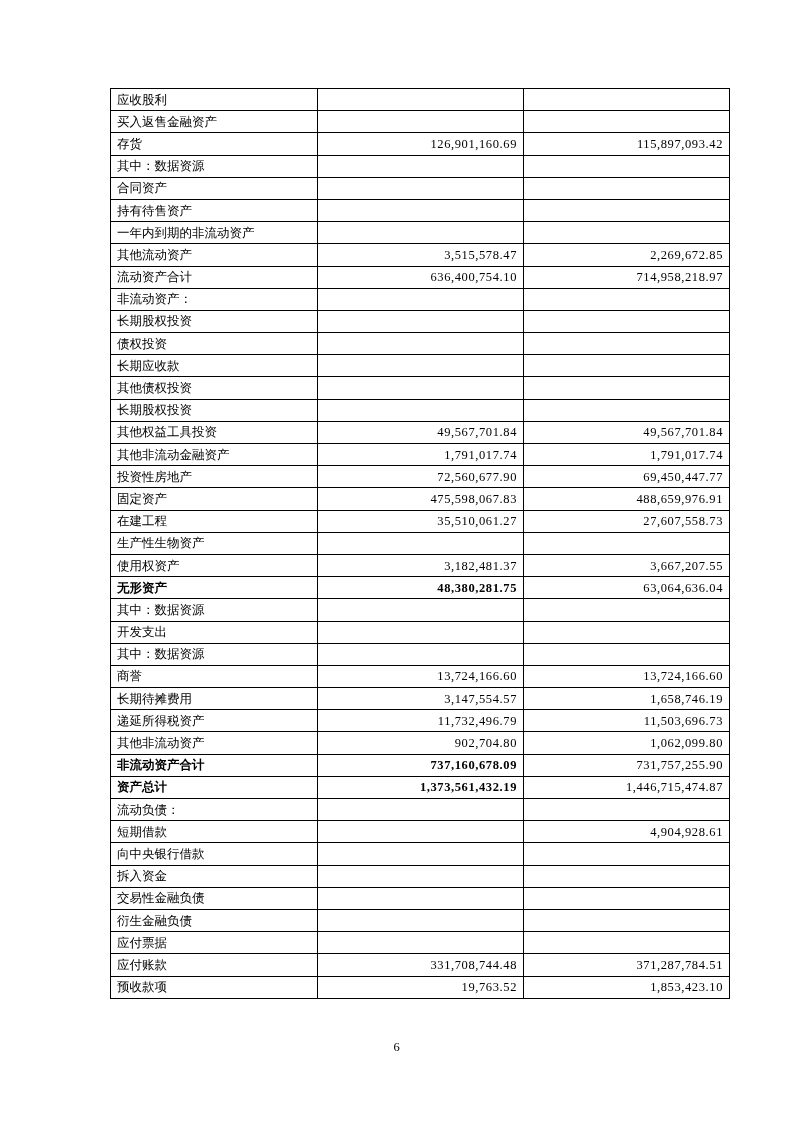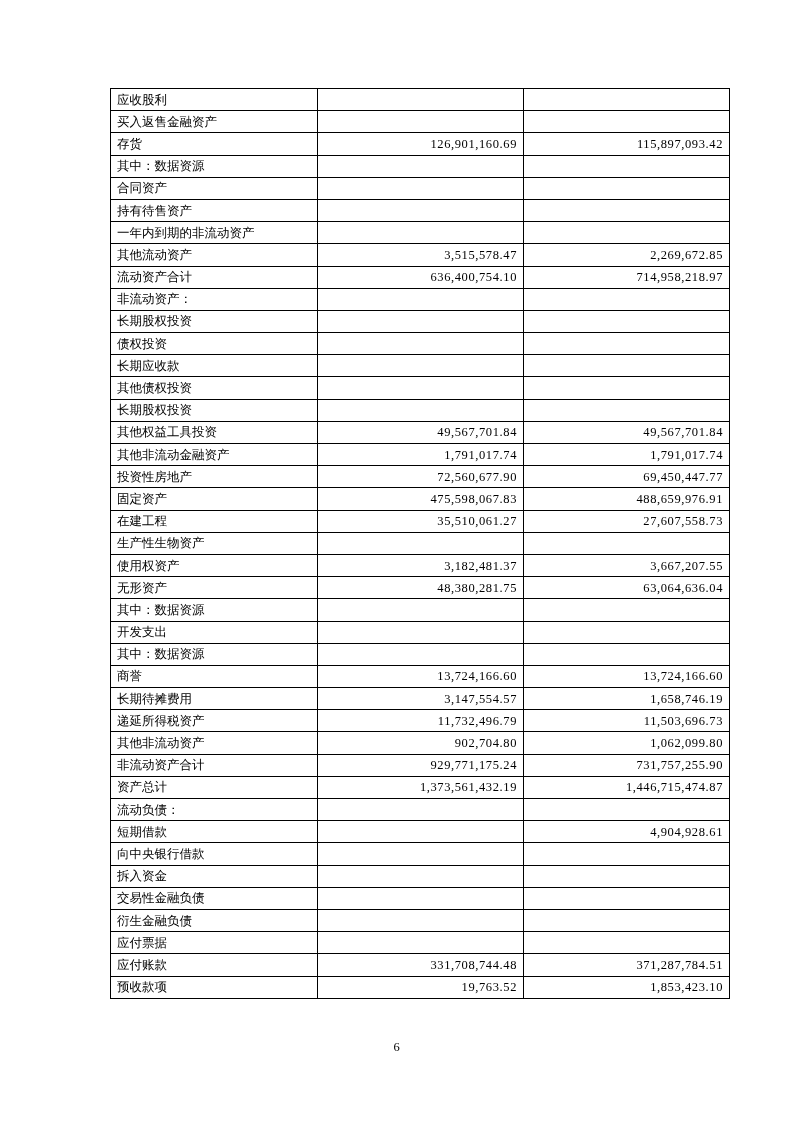--- a/index.html
+++ b/index.html
@@ -44,21 +44,21 @@
   td.c-val {
     width: 193px;
     text-align: right;
     font-family: "Liberation Serif", serif;
     letter-spacing: 0.6px;
   }
   .ind0 { padding-left: 8px; }
   .ind1 { padding-left: 20px; }
   .ind2 { padding-left: 44px; }
   .bold {
-    font-weight: normal;
+    font-weight: bold;
     font-family: "Liberation Sans", sans-serif;
     font-size: 12px;
     letter-spacing: 0px;
   }
   .page-number {
     position: absolute;
     left: 0;
     right: 0;
     top: 1040px;
     text-align: center;
@@ -217,21 +217,21 @@
           <td class="c-val">11,732,496.79</td>
           <td class="c-val">11,503,696.73</td>
         </tr>
         <tr>
           <td class="c-label ind1">其他非流动资产</td>
           <td class="c-val">902,704.80</td>
           <td class="c-val">1,062,099.80</td>
         </tr>
         <tr>
           <td class="c-label ind0 bold">非流动资产合计</td>
-          <td class="c-val bold">929,771,175.24</td>
+          <td class="c-val bold">737,160,678.09</td>
           <td class="c-val">731,757,255.90</td>
         </tr>
         <tr>
           <td class="c-label ind0 bold">资产总计</td>
           <td class="c-val bold">1,373,561,432.19</td>
           <td class="c-val">1,446,715,474.87</td>
         </tr>
         <tr>
           <td class="c-label ind0">流动负债：</td>
           <td class="c-val"></td>

